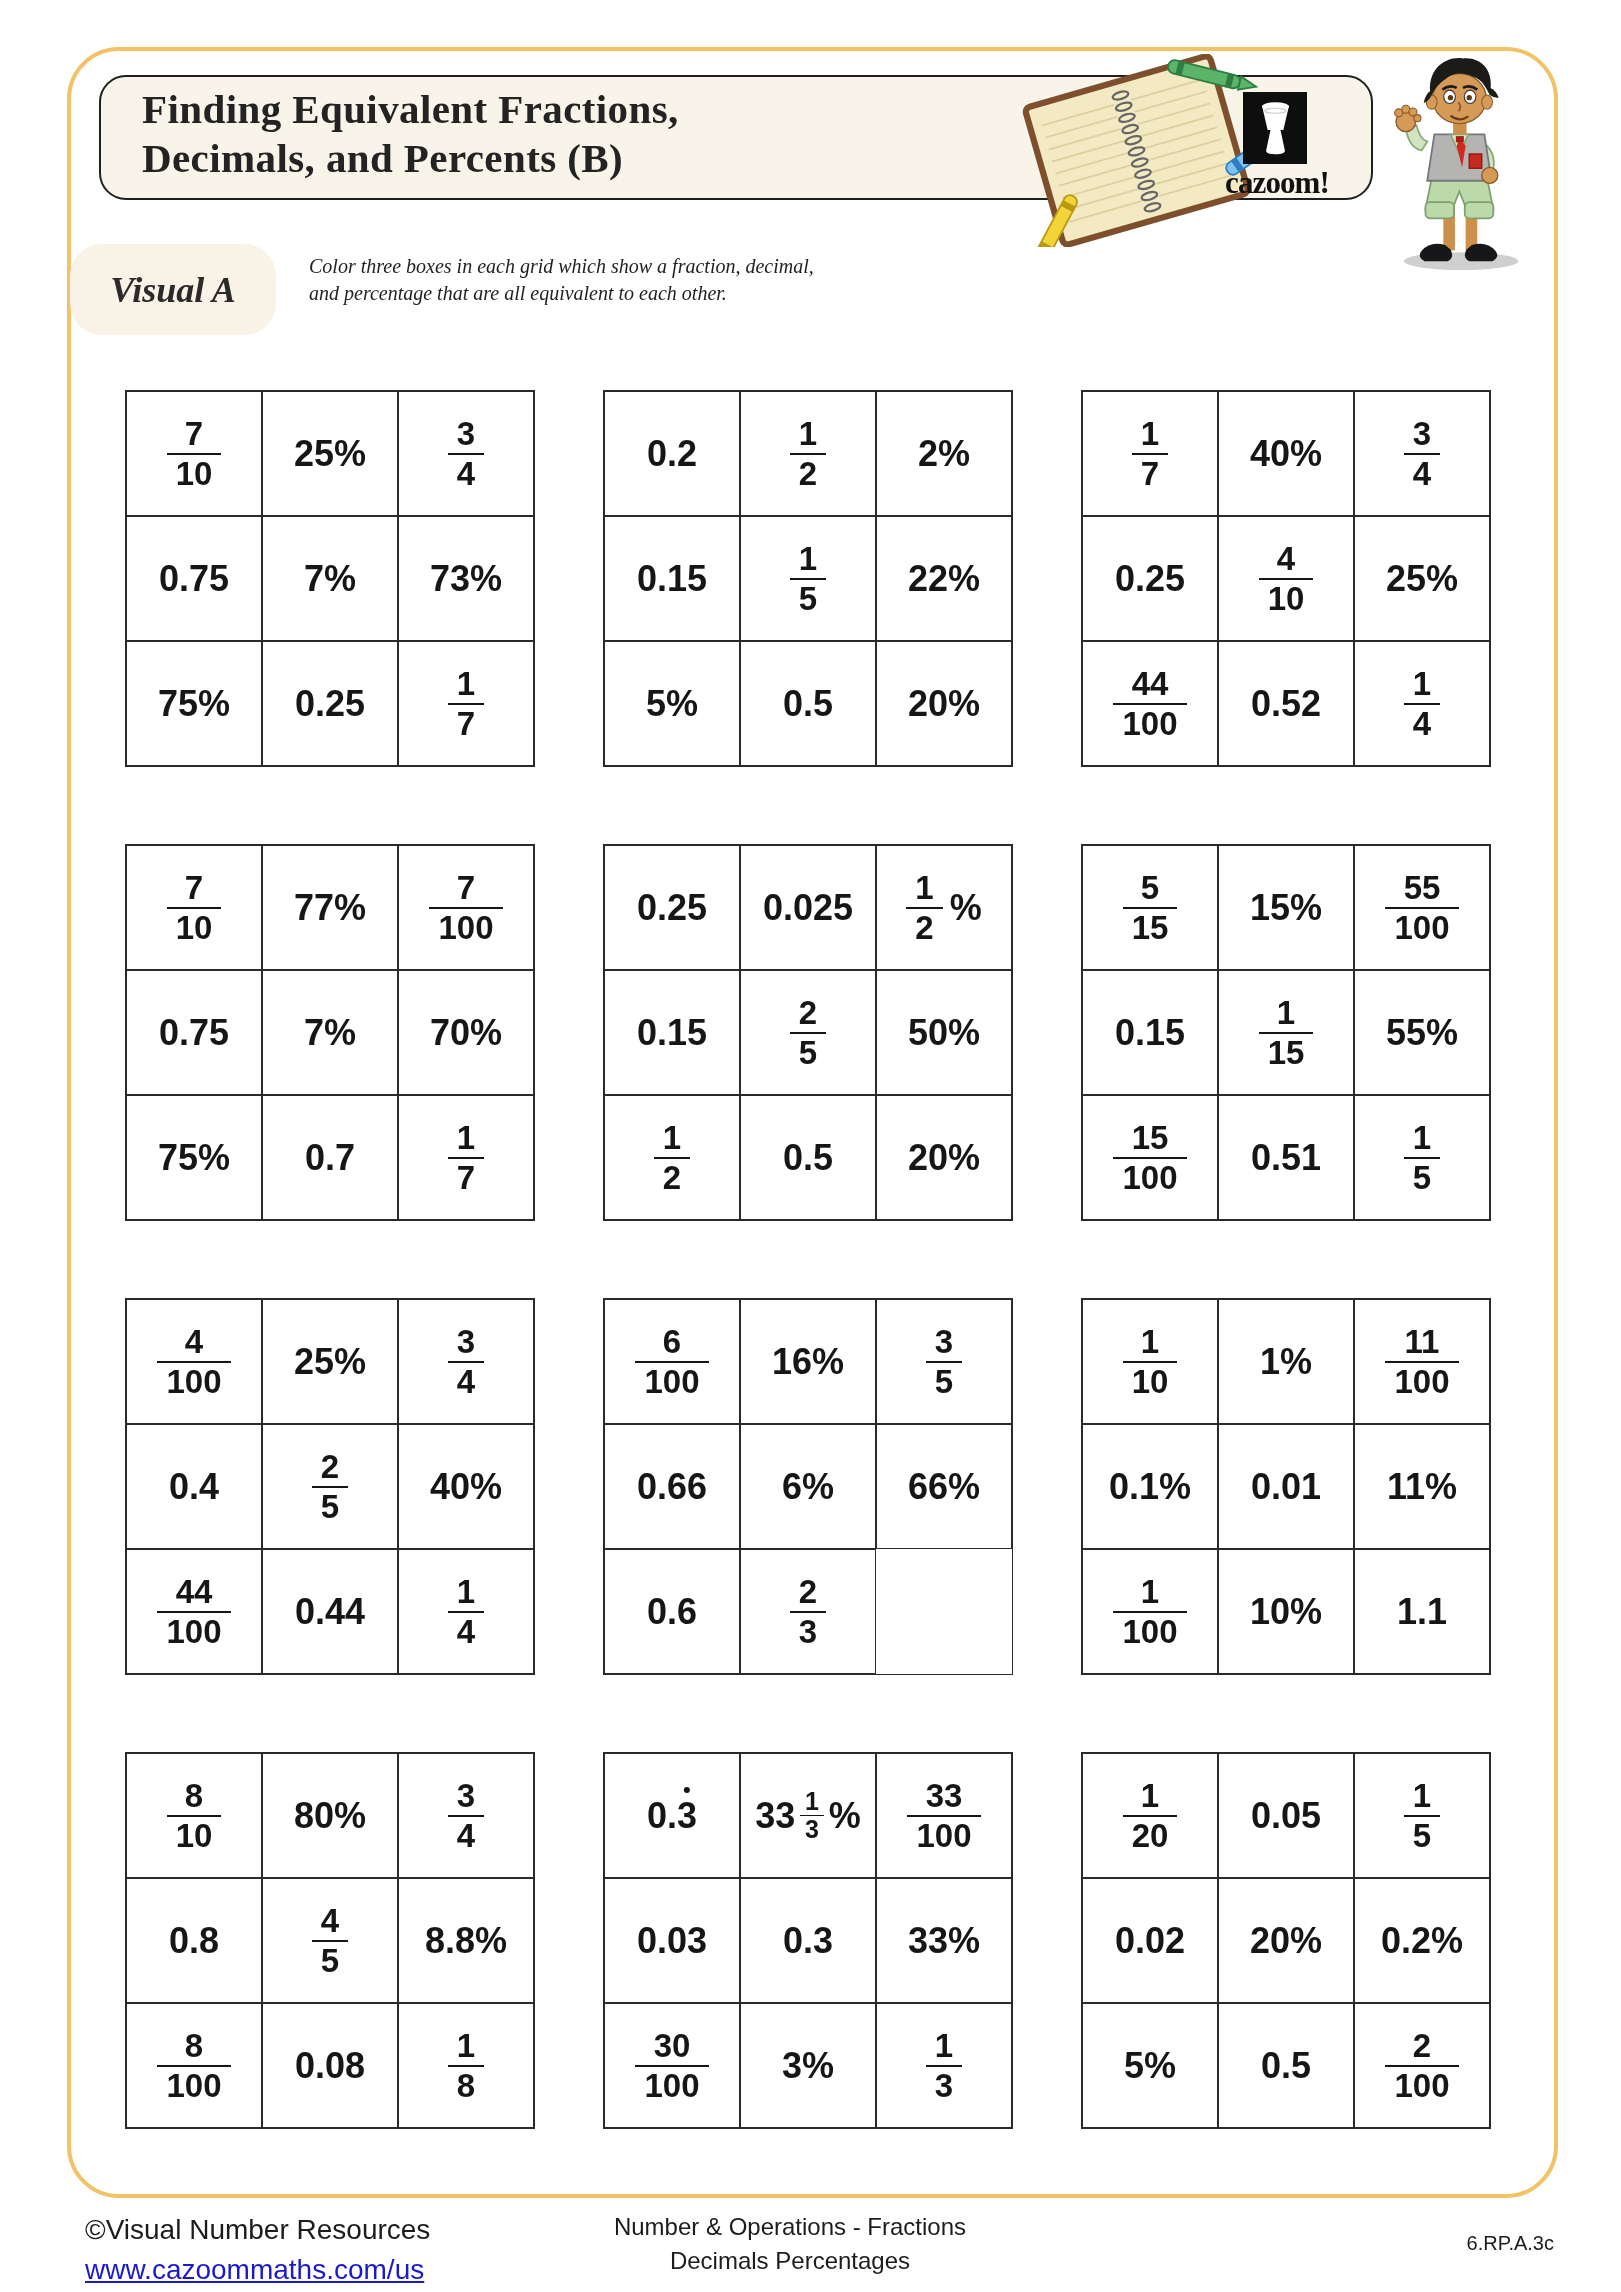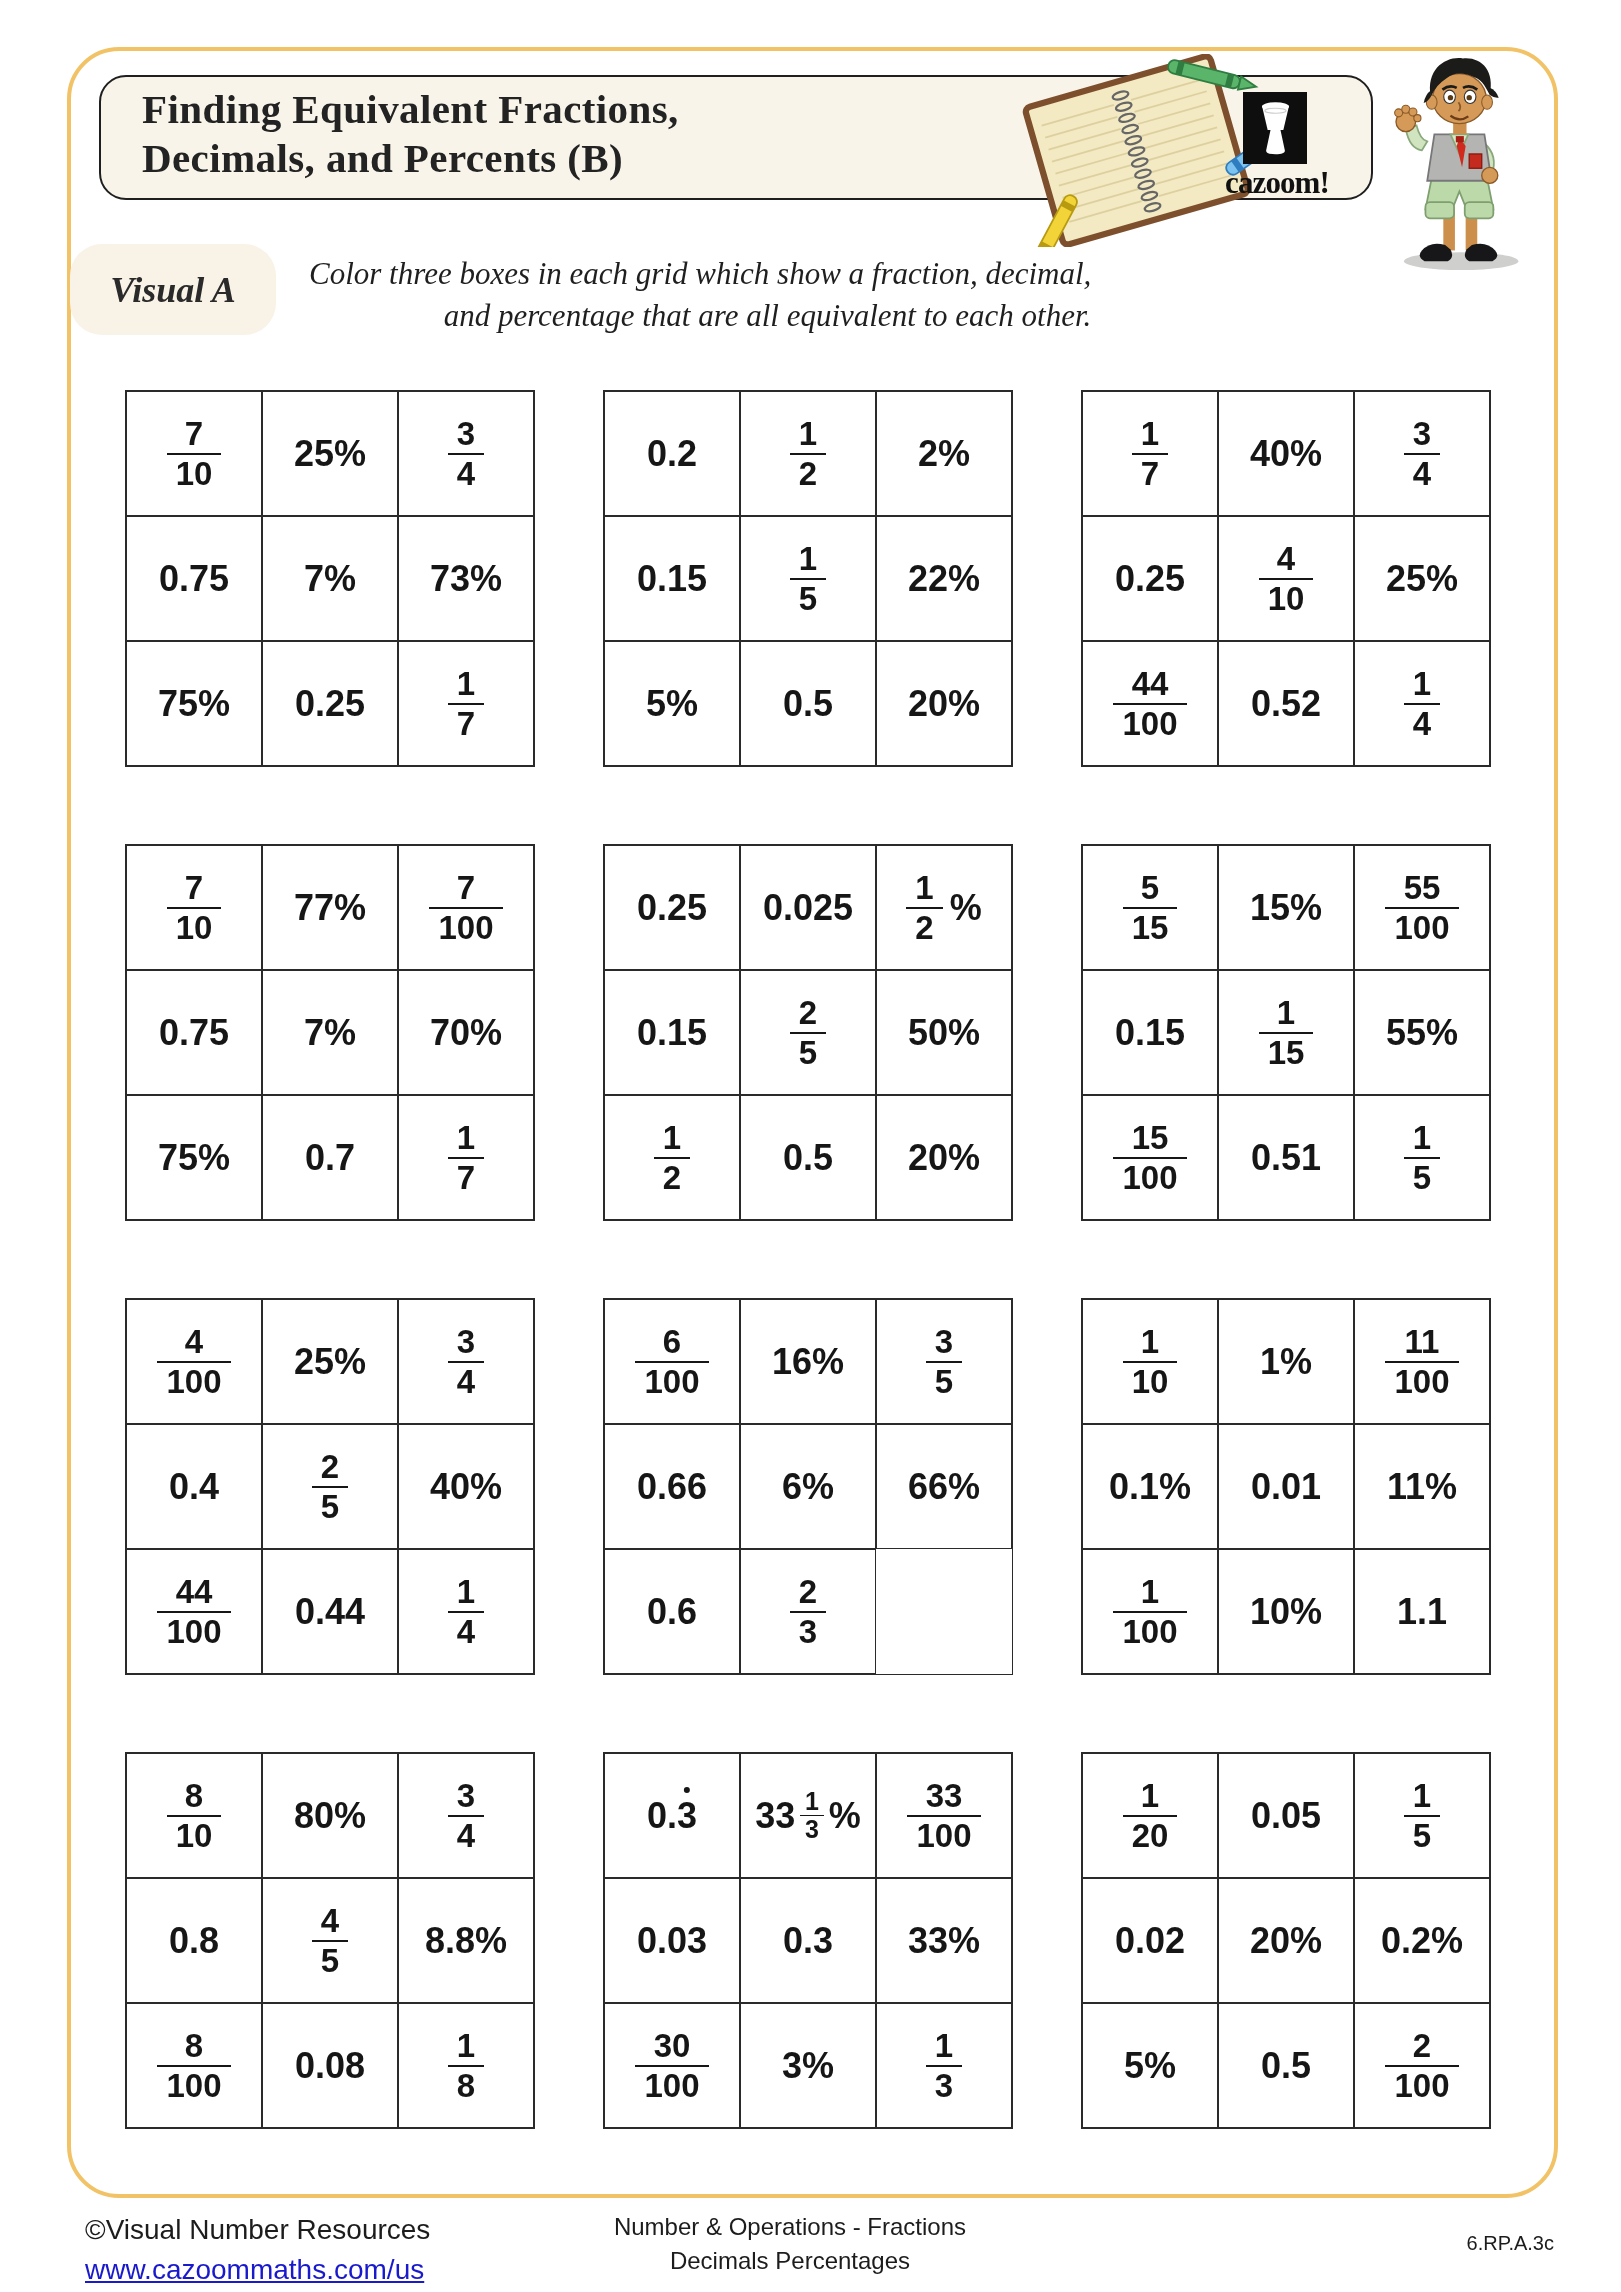--- a/index.html
+++ b/index.html
@@ -47,21 +47,21 @@
     background:var(--sectionFill);border-radius:32px;
     display:flex;align-items:center;justify-content:center;
   }
   .section-label{
     font-family:"Liberation Serif", serif;font-style:italic;font-weight:bold;
     font-size:36px;color:#2a2a2a;
   }
   .instruction{
     position:absolute;left:309px;top:253px;
     font-family:"Liberation Serif", serif;font-style:italic;
-    font-size:31px;line-height:1.35;color:#1f1f1f;text-align:right;
+    font-size:20px;line-height:1.35;color:#1f1f1f;
   }
 
   .grids{
     position:absolute;left:125px;top:390px;
     display:grid;grid-template-columns:repeat(3,410px);
     column-gap:68px;row-gap:77px;
   }
   .grid{
     display:grid;grid-template-columns:repeat(3,1fr);grid-auto-rows:125px;
     border:1.8px solid var(--line);background:#fff;

